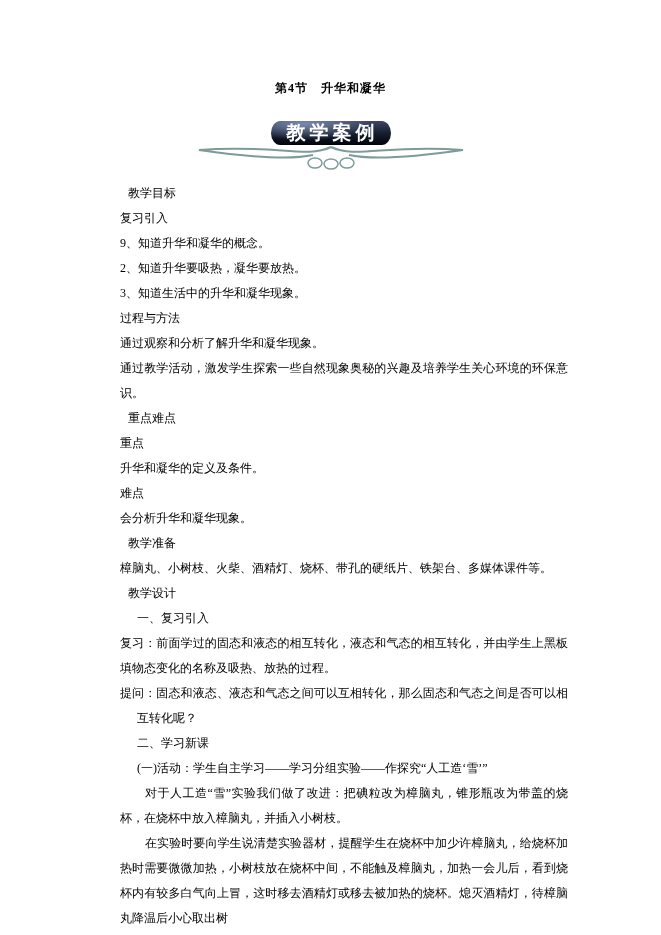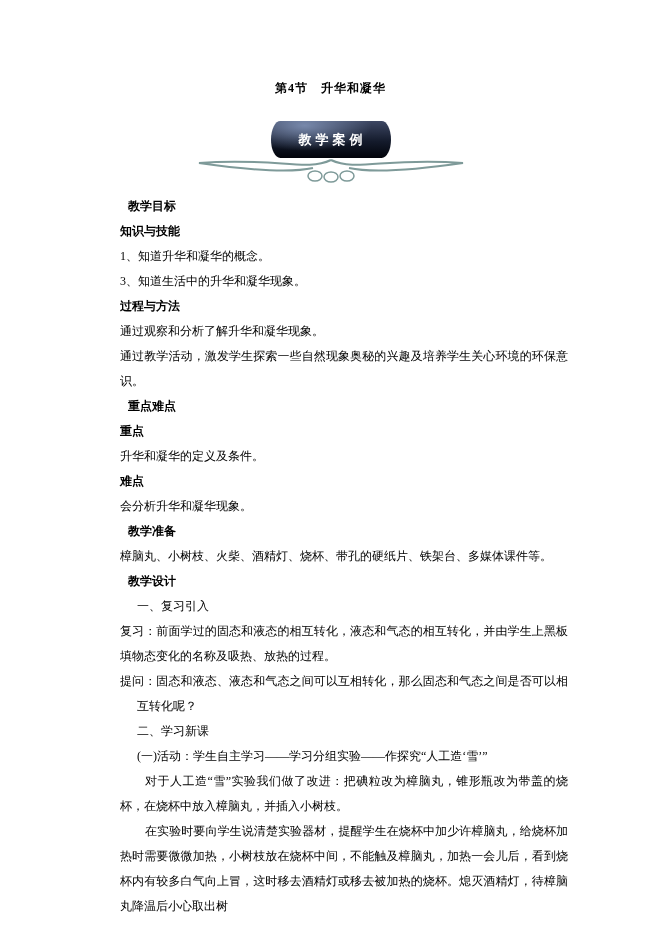--- a/index.html
+++ b/index.html
@@ -8,32 +8,32 @@
   .page{
     width:661px;height:935px;background:#ffffff;position:relative;
     font-family:"Liberation Serif","DejaVu Serif",serif;color:#000;
   }
   .doc-title{
     margin:0;padding-top:80px;text-align:center;
     font-size:12px;font-weight:bold;letter-spacing:1px;
   }
   .banner-wrap{margin-top:24px;text-align:center;}
   .banner{
-    width:120px;height:37px;margin:0 auto;
+    width:120px;height:24px;margin:0 auto;
     display:flex;align-items:center;justify-content:center;box-sizing:border-box;padding-left:4px;
     background:
       radial-gradient(ellipse at 28% 12%, rgba(132,150,186,.85), rgba(132,150,186,0) 55%),
       linear-gradient(180deg,#3d4763 0%,#141b2c 55%,#01030a 100%);
     border-radius:14px/75%;
-    color:#ffffff;font-weight:bold;font-size:13px;letter-spacing:4px;
+    color:#ffffff;font-weight:bold;font-size:19px;letter-spacing:4px;
   }
   .flourish{display:block;margin:-2px auto 0;}
   .content{margin:10px 93px 0 120px;font-size:12px;line-height:25px;}
   .content p{margin:0;}
-  .h{font-weight:bold;}
+  .h{font-weight:normal;}
   .ind{padding-left:8px;}
   .ind2{padding-left:17px;}
   .hang{padding-left:17px;text-indent:-17px;}
   .fi{text-indent:25px;}
   .just{text-align:justify;}
 </style>
 </head>
 <body>
 
 <div class="page">
@@ -52,22 +52,23 @@
       <g fill="none" stroke="#7e9a99" stroke-width="1.5">
         <ellipse cx="134" cy="20" rx="7" ry="5"></ellipse>
         <ellipse cx="150" cy="21" rx="7" ry="5"></ellipse>
         <ellipse cx="166" cy="20" rx="7" ry="5"></ellipse>
       </g>
     </svg>
   </div>
 
   <div class="content">
     <p class="h ind">教学目标</p>
-    <p class="h">知识与技能</p>
-    <p>1、知道升华和凝华的概念。</p>
+    <p class="h">复习引入</p>
+    <p>9、知道升华和凝华的概念。</p>
+    <p>2、知道升华要吸热，凝华要放热。</p>
     <p>3、知道生活中的升华和凝华现象。</p>
     <p class="h">过程与方法</p>
     <p>通过观察和分析了解升华和凝华现象。</p>
     <p class="just">通过教学活动，激发学生探索一些自然现象奥秘的兴趣及培养学生关心环境的环保意识。</p>
     <p class="h ind">重点难点</p>
     <p class="h">重点</p>
     <p>升华和凝华的定义及条件。</p>
     <p class="h">难点</p>
     <p>会分析升华和凝华现象。</p>
     <p class="h ind">教学准备</p>

